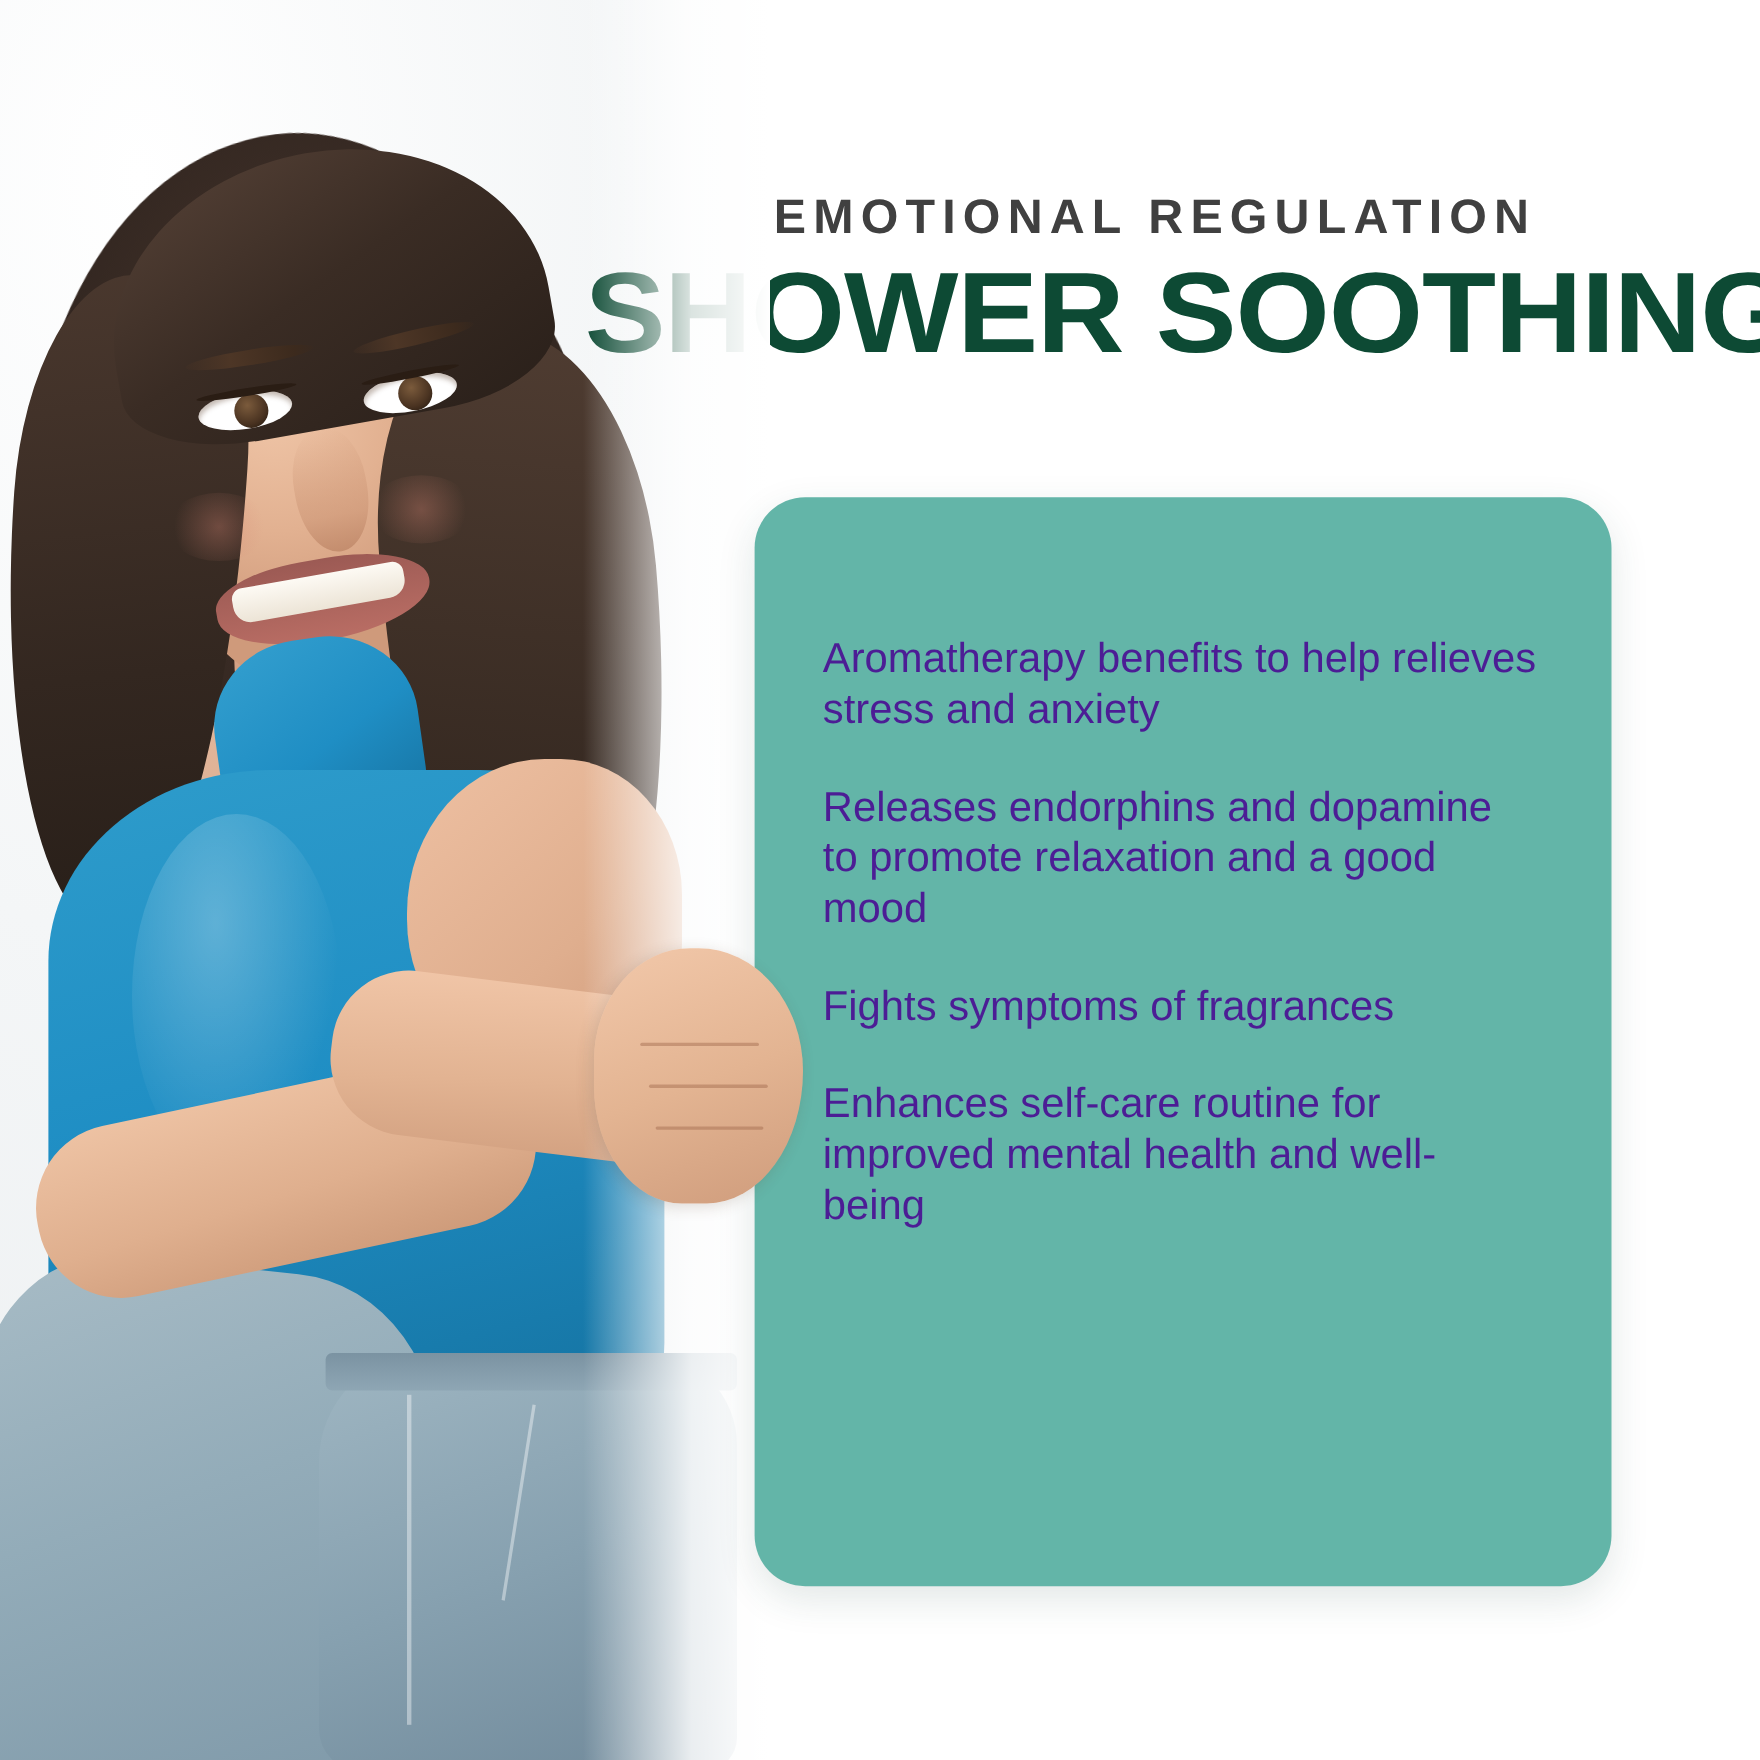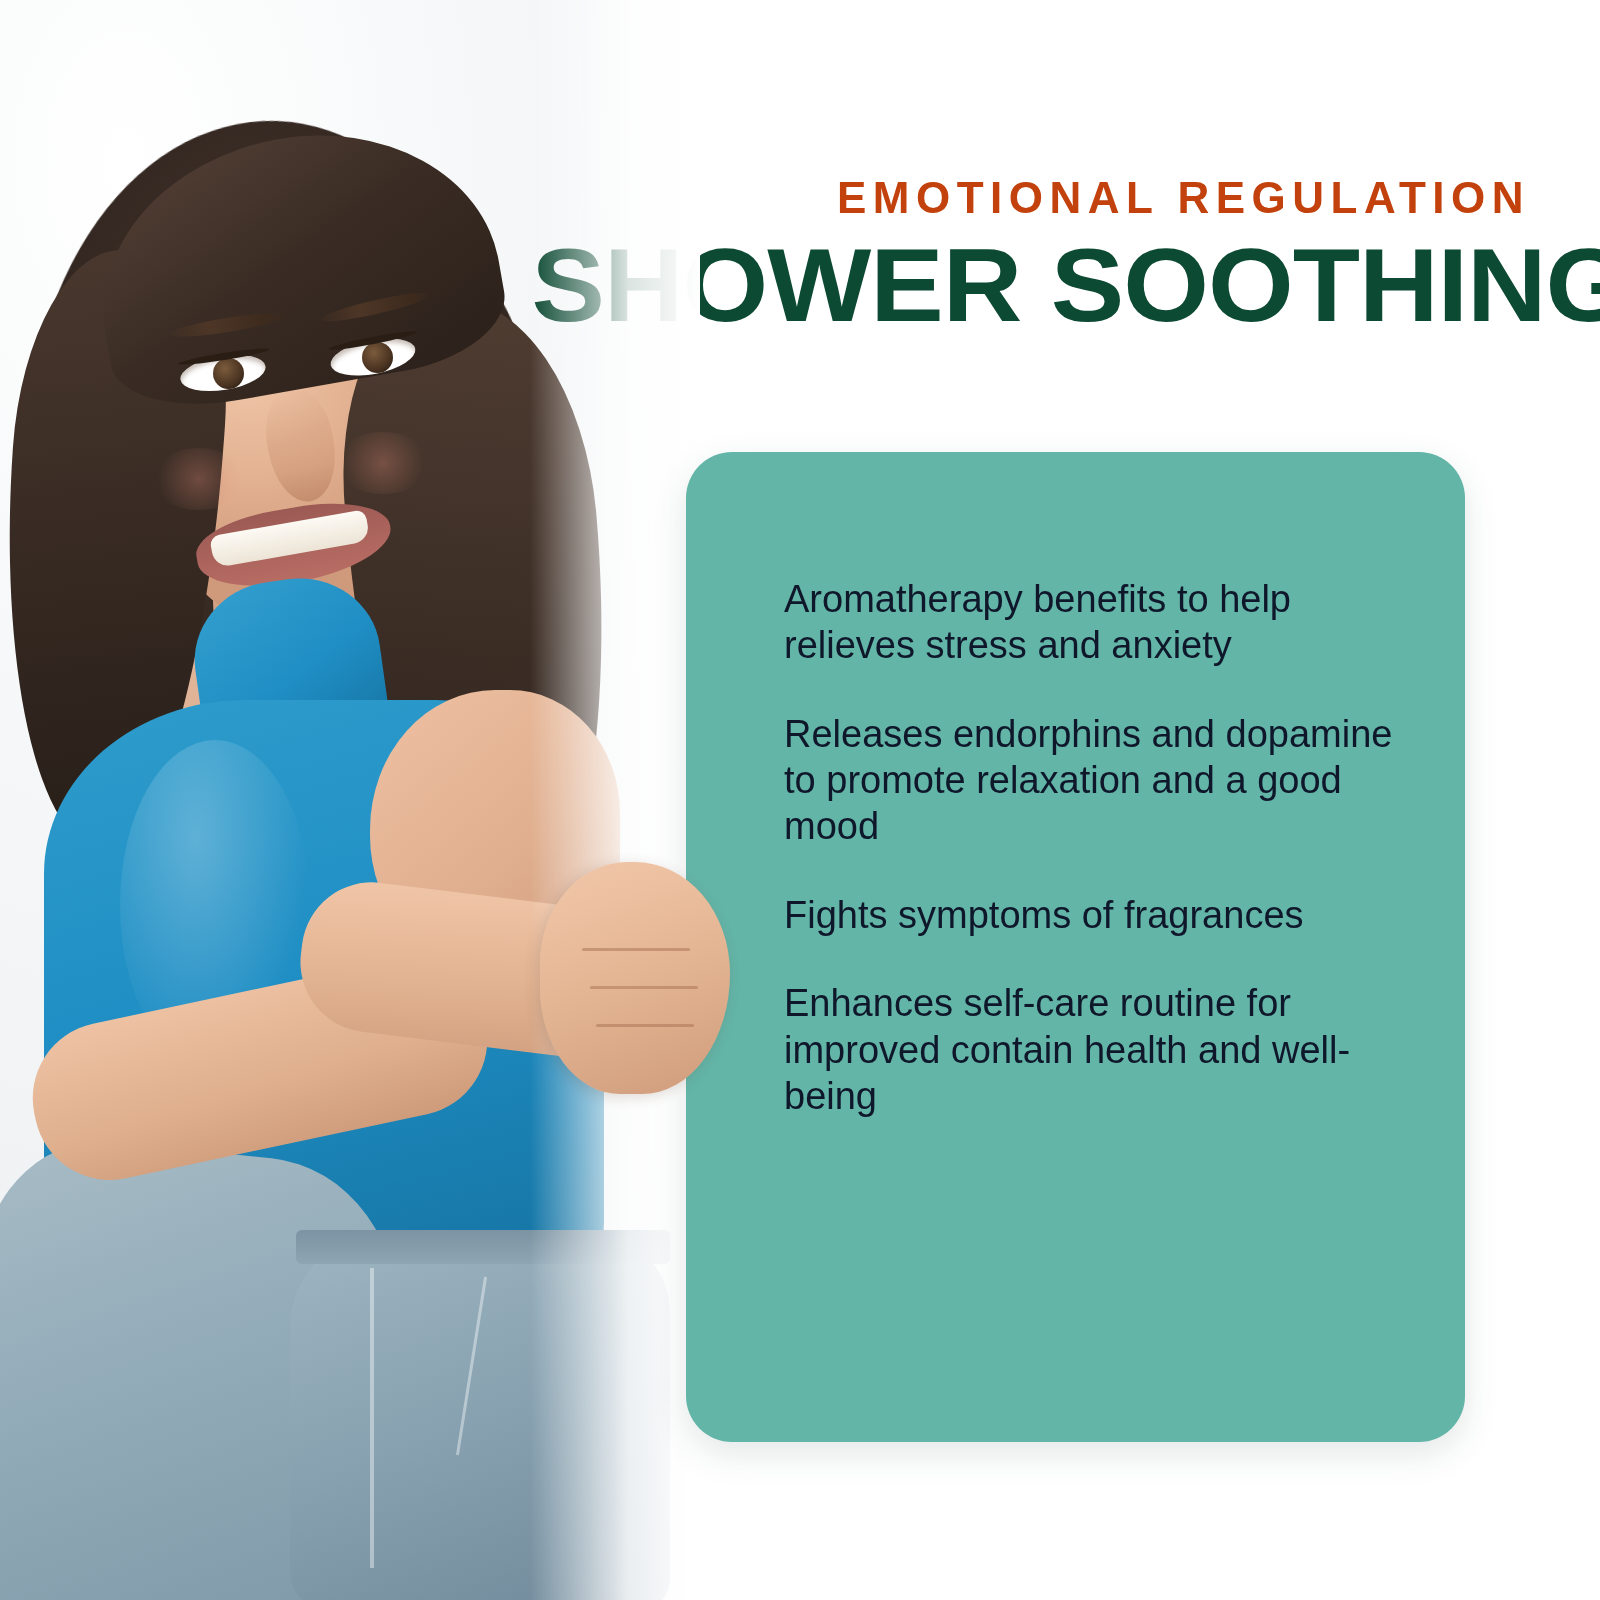--- a/index.html
+++ b/index.html
@@ -281,22 +281,22 @@
     border-radius: 6px;
     z-index: 28;
   }
 
   
   .eyebrow {
     position: absolute;
     left: 570px;
     top: 176px;
     width: 960px;
-    text-align: right;
-    color: #c2410c;
+    text-align: center;
+    color: #404040;
     font-size: 44px;
     font-weight: 700;
     letter-spacing: 6.5px;
     line-height: 1;
     white-space: nowrap;
   }
   .headline {
     position: absolute;
     left: 560px;
     top: 232px;
@@ -324,26 +324,25 @@
     box-shadow: 0 12px 34px rgba(40,80,70,.13);
     z-index: 50;
   }
   .panel-inner {
     position: absolute;
     left: 62px;
     top: 86px;
     right: 48px;
   }
   .benefit {
-    color: #0f172a;
+    color: #4c1d95;
     font-size: 38px;
     line-height: 1.22;
     margin-bottom: 42px;
     max-width: 650px;
-    margin-left: 36px;
   }
   .benefit:last-child { margin-bottom: 0; }
 </style>
 </head>
 <body>
 
 <div class="canvas">
 
   <div class="photo">
 
@@ -398,21 +397,21 @@
 
   <div class="eyebrow">EMOTIONAL REGULATION</div>
 
   <div class="headline">SHOWER SOOTHING</div>
 
   <div class="panel">
     <div class="panel-inner">
       <p class="benefit">Aromatherapy benefits to help relieves stress and anxiety</p>
       <p class="benefit">Releases endorphins and dopamine to promote relaxation and a good mood</p>
       <p class="benefit">Fights symptoms of fragrances</p>
-      <p class="benefit">Enhances self-care routine for improved contain health and well-being</p>
+      <p class="benefit">Enhances self-care routine for improved mental health and well-being</p>
     </div>
   </div>
 
   <div class="fig fist">
     <div class="knuckle" style="left:42px;top:86px;width:108px;"></div>
     <div class="knuckle" style="left:50px;top:124px;width:108px;"></div>
     <div class="knuckle" style="left:56px;top:162px;width:98px;"></div>
   </div>
 
 </div>

